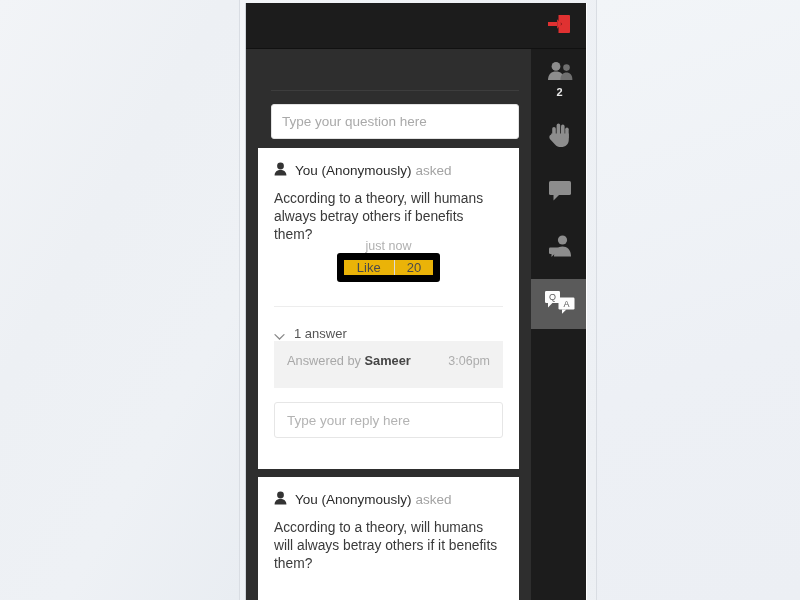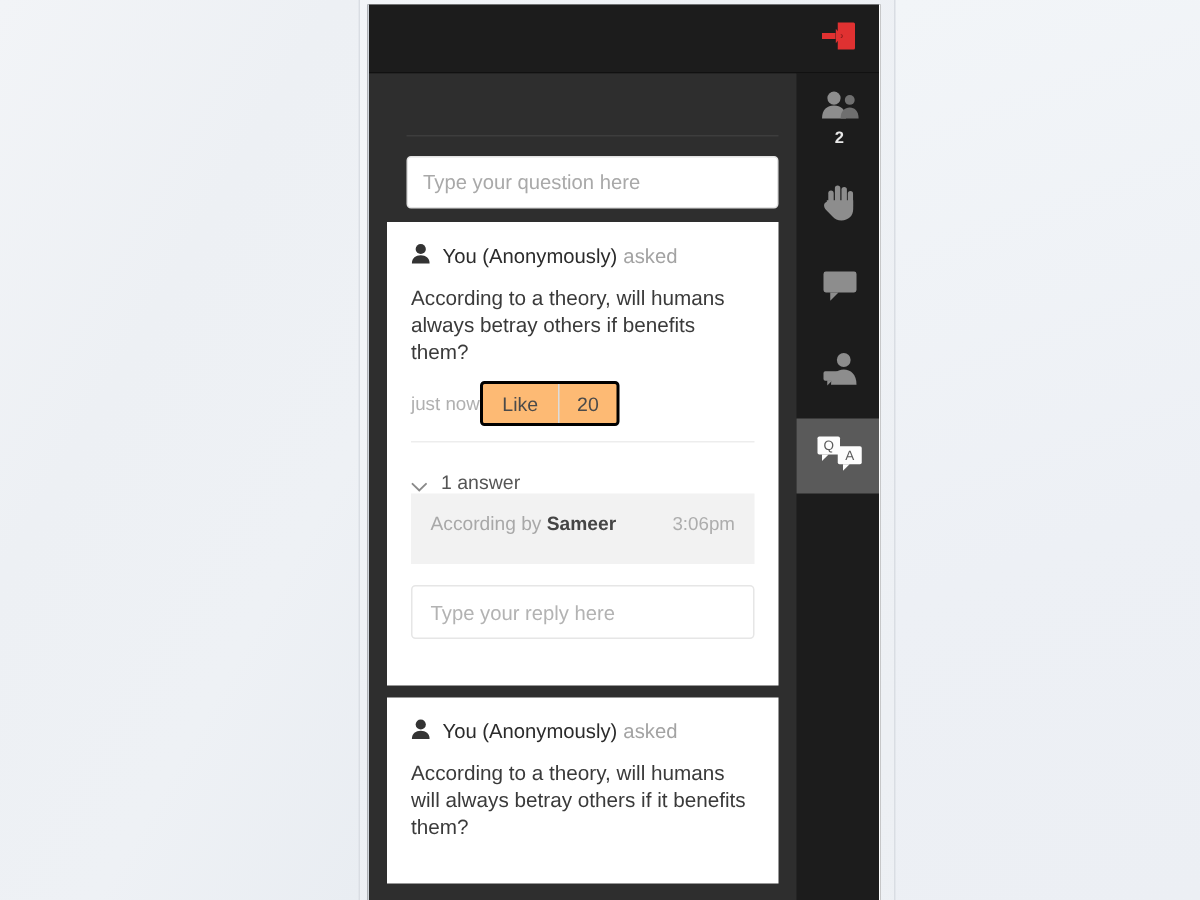--- a/index.html
+++ b/index.html
@@ -131,30 +131,31 @@
   .card-head .asked { color: #a3a3a3; margin-left: 4px; }
 
   .q-text {
     font-size: 13.8px;
     line-height: 18px;
     color: #3a3a3a;
     margin-bottom: 12px;
   }
 
   .meta-row {
-    display: flex; align-items: center; justify-content: flex-start;
+    display: flex; align-items: center; justify-content: flex-end;
     height: 26px;
-    margin-bottom: 12px;
+    margin-bottom: 24px;
+    flex-direction: column;
   }
   .timestamp { font-size: 12.5px; color: #b0b0b0; }
   .like-group {
     display: flex; align-items: stretch;
-    border: 2px solid #000000;
+    border: 7px solid #000000;
     border-radius: 3px;
-    background: #fdba74;
+    background: #eab308;
     height: 26px;
     cursor: pointer;
   }
   .like-btn {
     padding: 0 13px;
     display: flex; align-items: center;
     font-size: 13px; color: #4a4a4a;
   }
   .like-div { width: 1px; background: #dcdcdc; }
   .like-count {
@@ -267,21 +268,21 @@
               <svg width="11" height="8" viewBox="0 0 11 8">
                 <path d="M1 1.6 L5.5 6 L10 1.6" stroke="#8a8a8a" stroke-width="1.3" fill="none" stroke-linecap="round"></path>
               </svg>
             </span>
             <span>1 answer</span>
           </div>
 
           <div class="answer-block">
             <div class="answer-head">
               <span class="answer-by">
-                <span>According by</span>
+                <span>Answered by</span>
                 <b>Sameer</b>
               </span>
               <span class="answer-time">3:06pm</span>
             </div>
           </div>
 
           <div class="reply-input">Type your reply here</div>
         </div>
 
         <div class="card">

